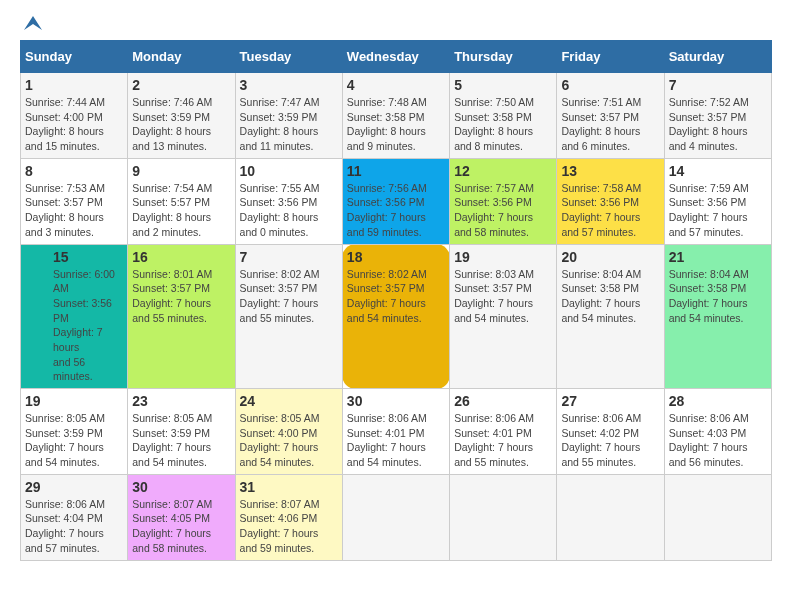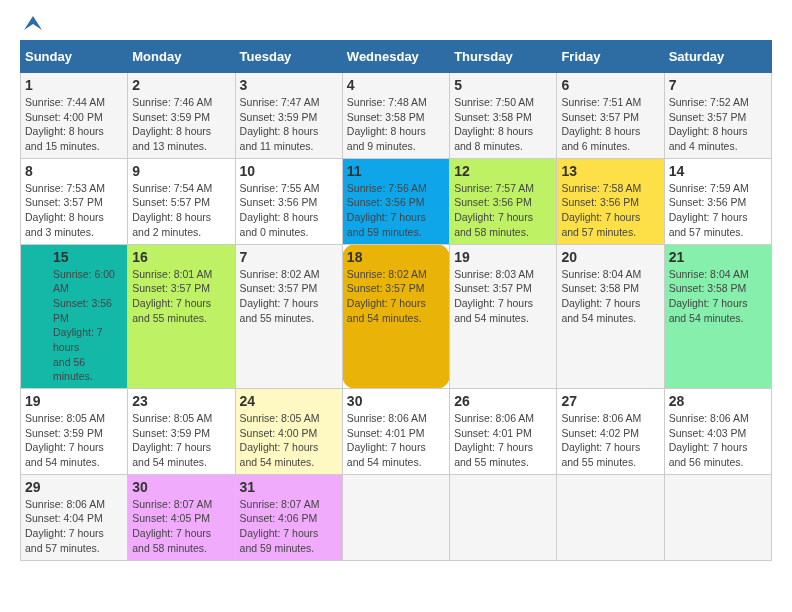--- a/index.html
+++ b/index.html
@@ -330,21 +330,21 @@
 Daylight: 7 hours
 and 57 minutes.</div>
         </td>
         <td style="background-color: #f0abfc;">
           <span class="day-number">30</span>
           <div class="day-detail" style="white-space:pre-line">Sunrise: 8:07 AM
 Sunset: 4:05 PM
 Daylight: 7 hours
 and 58 minutes.</div>
         </td>
-        <td style="background-color: #f0abfc;">
+        <td style="background-color: #fef9c3;">
           <span class="day-number">31</span>
           <div class="day-detail" style="white-space:pre-line">Sunrise: 8:07 AM
 Sunset: 4:06 PM
 Daylight: 7 hours
 and 59 minutes.</div>
         </td>
         <td style="background-color: rgb(245, 245, 245);"></td>
         <td style="background-color: rgb(245, 245, 245);"></td>
         <td style="background-color: rgb(245, 245, 245);"></td>
         <td style="background-color: rgb(245, 245, 245);"></td>

